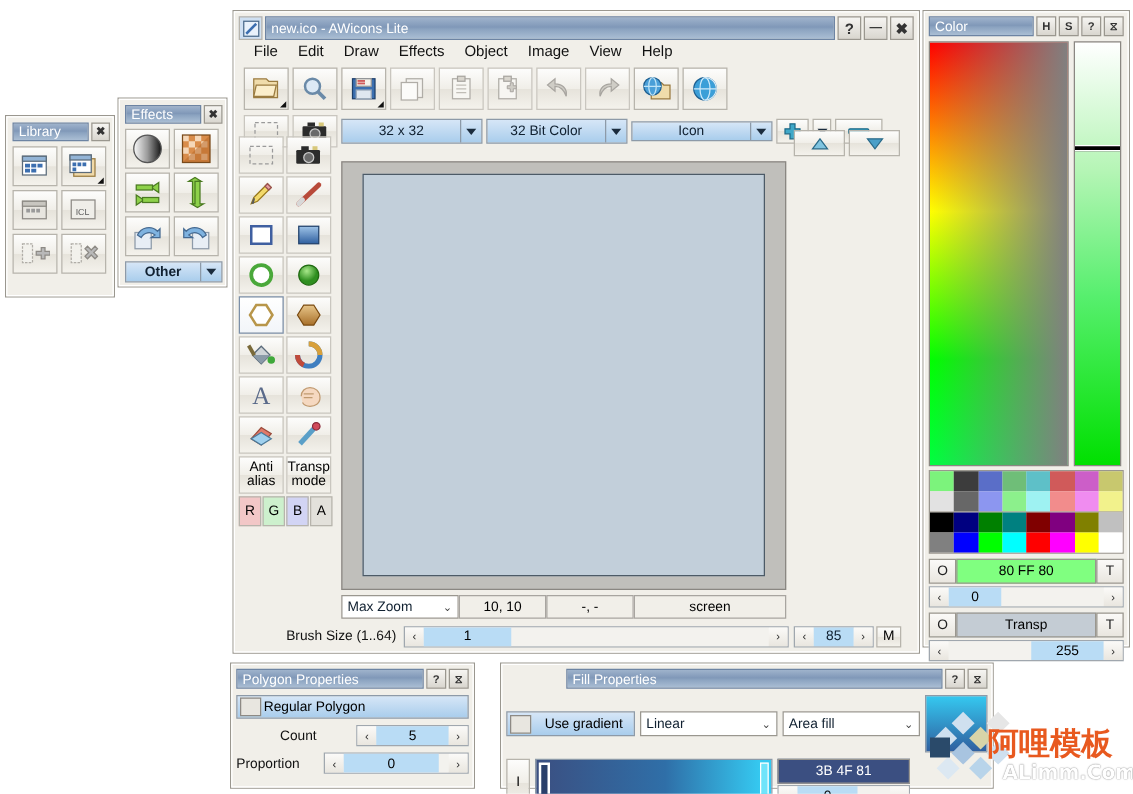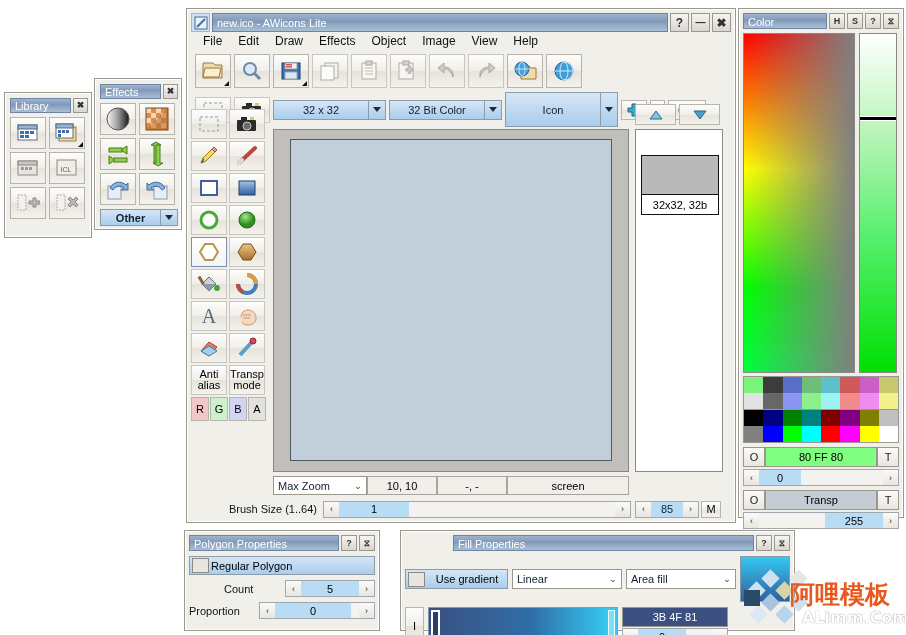--- a/index.html
+++ b/index.html
@@ -419,21 +419,21 @@
           <div class="cb-arrow">
               <span class="arrow-dn"></span>
             </div>
         </div>
         <div class="combo" style="width:113px;height:20px;">
           <div class="cb-text">32 Bit Color</div>
           <div class="cb-arrow">
               <span class="arrow-dn"></span>
             </div>
         </div>
-        <div class="combo" style="width:113px;height:35px;text-align:right;">
+        <div class="combo" style="width:113px;height:16px;text-align:right;">
           <div class="cb-text">Icon</div>
           <div class="cb-arrow">
               <span class="arrow-dn"></span>
             </div>
         </div>
         <div class="tbtn" style="width:26px;height:20px;">
           <svg width="14" height="14" viewBox="0 0 14 14">
               <path d="M5 1h4v4h4v4H9v4H5V9H1V5h4z" fill="#3fa8c8" stroke="#1e6a88"></path>
             </svg>
         </div>
@@ -609,26 +609,20 @@
         <div class="lbl" style="width:126px;text-align:right;padding-right:6px;">Brush Size (1..64)</div>
         <div class="spin" style="flex:1;height:17px;">
           <div class="sp-b">‹</div>
           <div class="sp-track">
             <div class="sp-fill" style="width:70px;">1</div>
           </div>
           <div class="sp-b">›</div>
         </div>
       </div>
 
-      <div class="abs" id="imglist" style="left:448px;top:120px;width:88px;height:343px;">
-        <div class="abs" style="left:5px;top:25px;width:78px;height:60px;">
-          <div class="thumb" style="width:78px;height:40px;"></div>
-          <div class="thumb-lbl" style="height:20px;line-height:20px;border:1px solid #111;border-top:none;box-sizing:border-box;">32x32, 32b</div>
-        </div>
-      </div>
 
       <div class="abs" style="left:448px;top:95px;width:88px;height:22px;display:flex;gap:3px;">
         <div class="tbtn" style="width:41px;height:21px;">
           <svg width="16" height="12" viewBox="0 0 16 12">
               <polygon points="8,2 14,10 2,10" fill="#7fc4e0" stroke="#2a6a88"></polygon>
             </svg>
         </div>
         <div class="tbtn" style="width:41px;height:21px;">
           <svg width="16" height="12" viewBox="0 0 16 12">
               <polygon points="8,10 2,2 14,2" fill="#4a9fc8" stroke="#2a6a88"></polygon>

